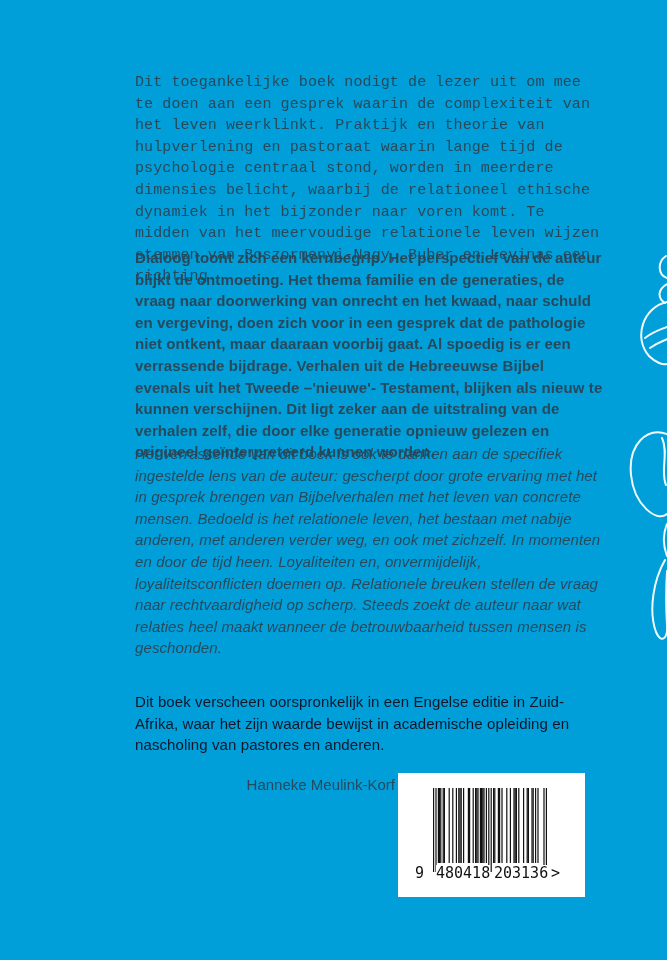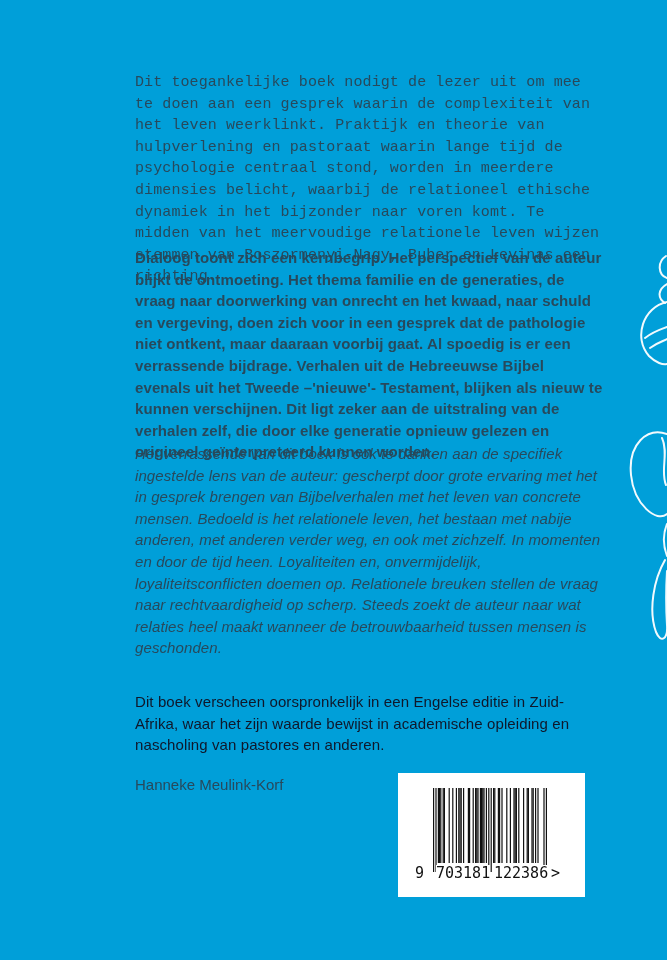--- a/index.html
+++ b/index.html
@@ -23,20 +23,21 @@
   .p1{top:72px;font-family:Liberation Mono, monospace;}
   .p2{top:247px;font-weight:bold;}
   .p3{top:443px;font-style:italic;}
   .p4{top:691px;}
   .author{
     position:absolute;
     left:135px;top:776px;width:260px;
     margin:0;
     font-size:15px;
     color:#27495C;
+    text-align:right;
   }
   .publisher{
     position:absolute;
     left:135px;top:838px;
   }
   .pub-small{
     font-family:"Liberation Serif", serif;
     font-size:19px;
     font-weight:600;
     letter-spacing:0.3px;
@@ -141,22 +142,22 @@
         <rect x="93.60" y="0" width="1.2" height="75" fill="#111111"></rect>
         <rect x="94.80" y="0" width="1.2" height="75" fill="#111111"></rect>
         <rect x="98.40" y="0" width="1.2" height="75" fill="#111111"></rect>
         <rect x="99.60" y="0" width="1.2" height="75" fill="#111111"></rect>
         <rect x="102.00" y="0" width="1.2" height="75" fill="#111111"></rect>
         <rect x="104.40" y="0" width="1.2" height="75" fill="#111111"></rect>
         <rect x="110.40" y="0" width="1.2" height="84" fill="#111111"></rect>
         <rect x="112.80" y="0" width="1.2" height="84" fill="#111111"></rect>
       </svg>
     <span class="bc-digit bc-first">9</span>
-    <span class="bc-digit bc-g1">703181</span>
-    <span class="bc-digit bc-g2">122386</span>
+    <span class="bc-digit bc-g1">480418</span>
+    <span class="bc-digit bc-g2">203136</span>
     <span class="bc-digit bc-arrow">&gt;</span>
   </div>
 
   <svg class="squiggle" viewBox="0 0 55 420">
     <path d="M54 18 C45 24 46 37 55 40"></path>
     <path d="M55 46 C46 51 45 60 53 65"></path>
     <path d="M55 64 C31 69 21 100 37 118 C44 125 51 127 55 126"></path>
     <path d="M33 100 C42 93 50 91 55 89"></path>
     <path d="M38 110 C46 104 52 103 55 101"></path>
     <path d="M55 196 C35 189 16 206 19 237 C22 267 45 285 55 276"></path>

